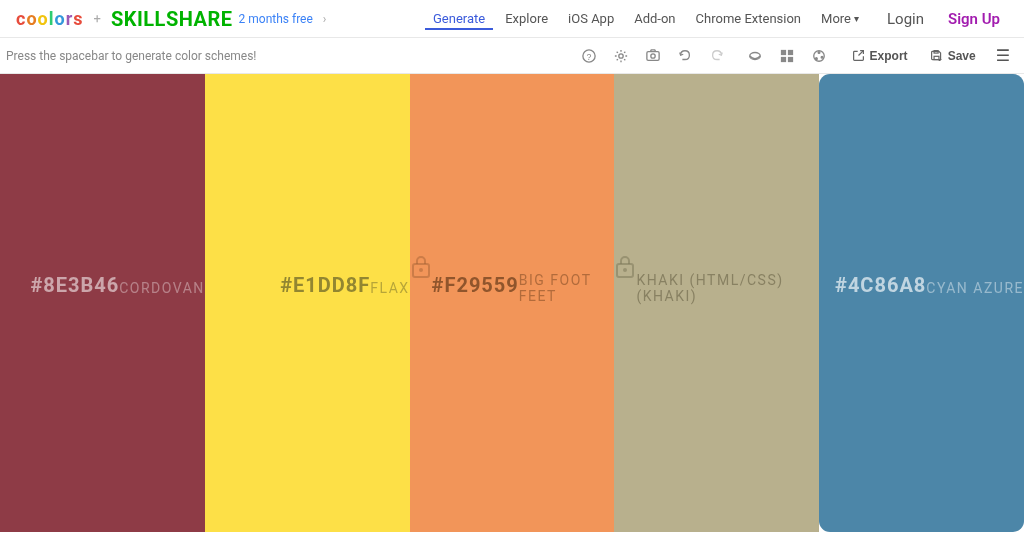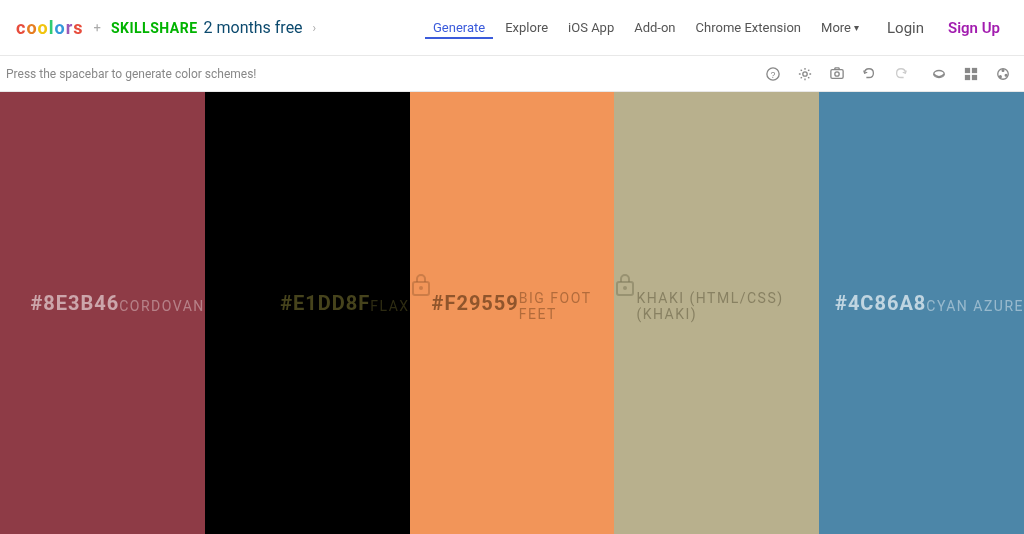--- a/index.html
+++ b/index.html
@@ -2,21 +2,21 @@
 <html><head>
   <meta charset="utf-8">
   <style>
     * { margin: 0; padding: 0; box-sizing: border-box; }
     body { font-family: -apple-system, BlinkMacSystemFont, 'Segoe UI', Roboto, sans-serif; overflow: hidden; }
 
     
     #header {
       display: flex;
       align-items: center;
-      height: 56px;
+      height: 38px;
       border-bottom: 1px solid #e8e8e8;
       padding: 0 16px;
       background: #fff;
       position: relative;
       z-index: 10;
     }
     #logo-area {
       display: flex;
       align-items: center;
       gap: 6px;
@@ -35,26 +35,26 @@
     .logo-r { color: #9b59b6; }
     .logo-s { color: #e74c3c; }
     #plus-sign {
       color: #aaa;
       font-size: 13px;
       margin: 0 4px;
     }
     #skillshare-logo {
       color: #00b300;
       font-weight: 700;
-      font-size: 14px;
+      font-size: 20px;
       letter-spacing: 0.5px;
     }
     #promo-text {
-      font-size: 16px;
-      color: #0c4a6e;
+      font-size: 12px;
+      color: #3b82f6;
       margin-right: 4px;
     }
     #promo-arrow {
       color: #aaa;
       font-size: 12px;
     }
     #main-nav {
       display: flex;
       align-items: center;
       gap: 4px;
@@ -175,24 +175,24 @@
     }
     .color-name {
       font-size: 14px;
       font-weight: 400;
       letter-spacing: 1.5px;
       text-transform: uppercase;
       opacity: 0.65;
     }
     
     .swatch-dark { background-color: #8E3B46; color: #6b2c36; }
-    .swatch-flax { background-color: #000000; color: #7a7539; }
+    .swatch-flax { background-color: #fde047; color: #7a7539; }
     .swatch-orange { background-color: #F29559; color: #8b4e20; }
     .swatch-khaki { background-color: #B8B08D; color: #5e5a3e; }
-    .swatch-blue { background-color: #4C86A8; color: #2e5468; }
+    .swatch-blue { background-color: #4C86A8; color: #2e5468; border-radius: 11px; }
 
     
     .swatch-dark .color-hex, .swatch-dark .color-name { color: rgba(255,255,255,0.55); }
     .swatch-flax .color-hex, .swatch-flax .color-name { color: rgba(100,95,40,0.7); }
     .swatch-orange .color-hex, .swatch-orange .color-name { color: rgba(90,50,20,0.65); }
     .swatch-khaki .color-hex, .swatch-khaki .color-name { color: rgba(70,65,40,0.65); }
     .swatch-blue .color-hex, .swatch-blue .color-name { color: rgba(255,255,255,0.65); }
 
     .chevron-icon { font-size: 10px; }
   </style>
@@ -278,20 +278,39 @@
     </button>
     <button class="tool-btn" title="Palette view">
       <svg width="14" height="14" viewBox="0 0 16 16" fill="none" stroke="#888" stroke-width="1.5">
           <circle cx="8" cy="8" r="6"></circle>
           <circle cx="8" cy="4" r="1" fill="#888"></circle>
           <circle cx="11.5" cy="9.5" r="1" fill="#888"></circle>
           <circle cx="5" cy="11" r="1" fill="#888"></circle>
         </svg>
     </button>
   </div>
+  <div class="tool-group">
+    <button id="export-btn">
+      <svg width="13" height="13" viewBox="0 0 16 16" fill="none" stroke="#666" stroke-width="1.5">
+          <path d="M10 2h4v4"></path>
+          <path d="M14 2L8 8"></path>
+          <path d="M7 3H3a1 1 0 0 0-1 1v9a1 1 0 0 0 1 1h10a1 1 0 0 0 1-1V9"></path>
+        </svg>
+      <span>Export</span>
+    </button>
+    <button id="save-btn">
+      <svg width="13" height="13" viewBox="0 0 16 16" fill="none" stroke="#666" stroke-width="1.5">
+          <path d="M13 13H3a1 1 0 0 1-1-1V4a1 1 0 0 1 1-1h8l2 2v8a1 1 0 0 1-1 1z"></path>
+          <rect x="5" y="9" width="6" height="4"></rect>
+          <rect x="5" y="2" width="5" height="3"></rect>
+        </svg>
+      <span>Save</span>
+    </button>
+    <span id="menu-btn">☰</span>
+  </div>
 </div>
 
 <div id="palette">
   <div class="color-swatch swatch-dark">
     <span class="color-hex">#8E3B46</span>
     <span class="color-name">CORDOVAN</span>
   </div>
   <div class="color-swatch swatch-flax">
     <span class="color-hex">#E1DD8F</span>
     <span class="color-name">FLAX</span>

